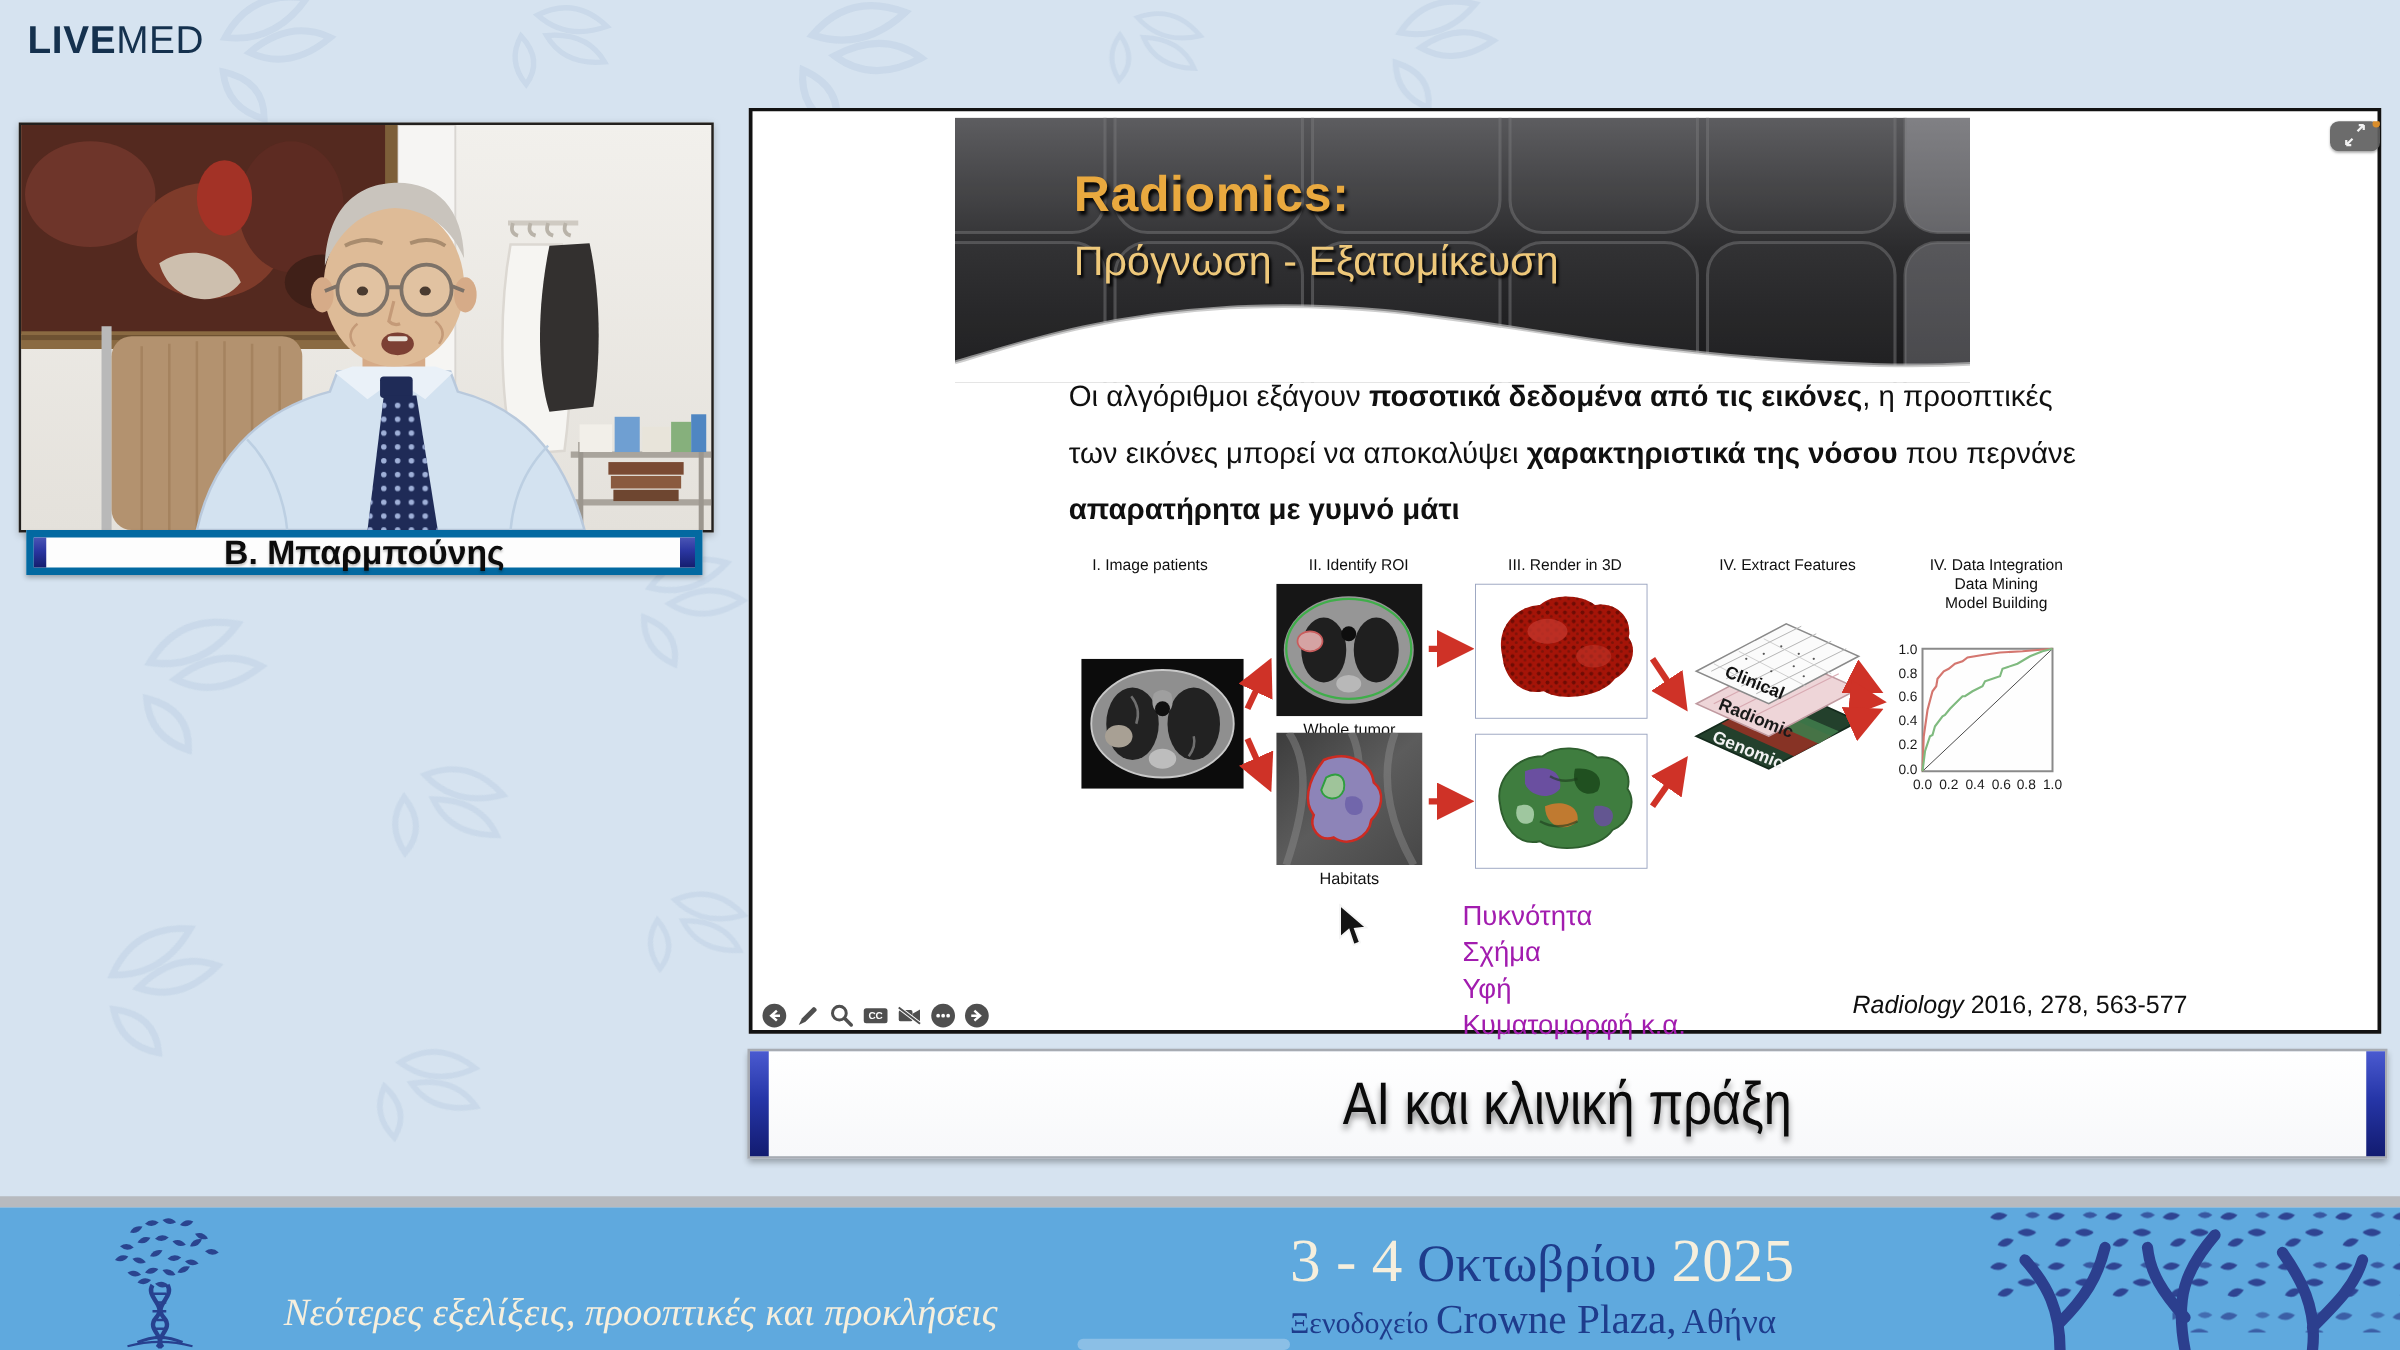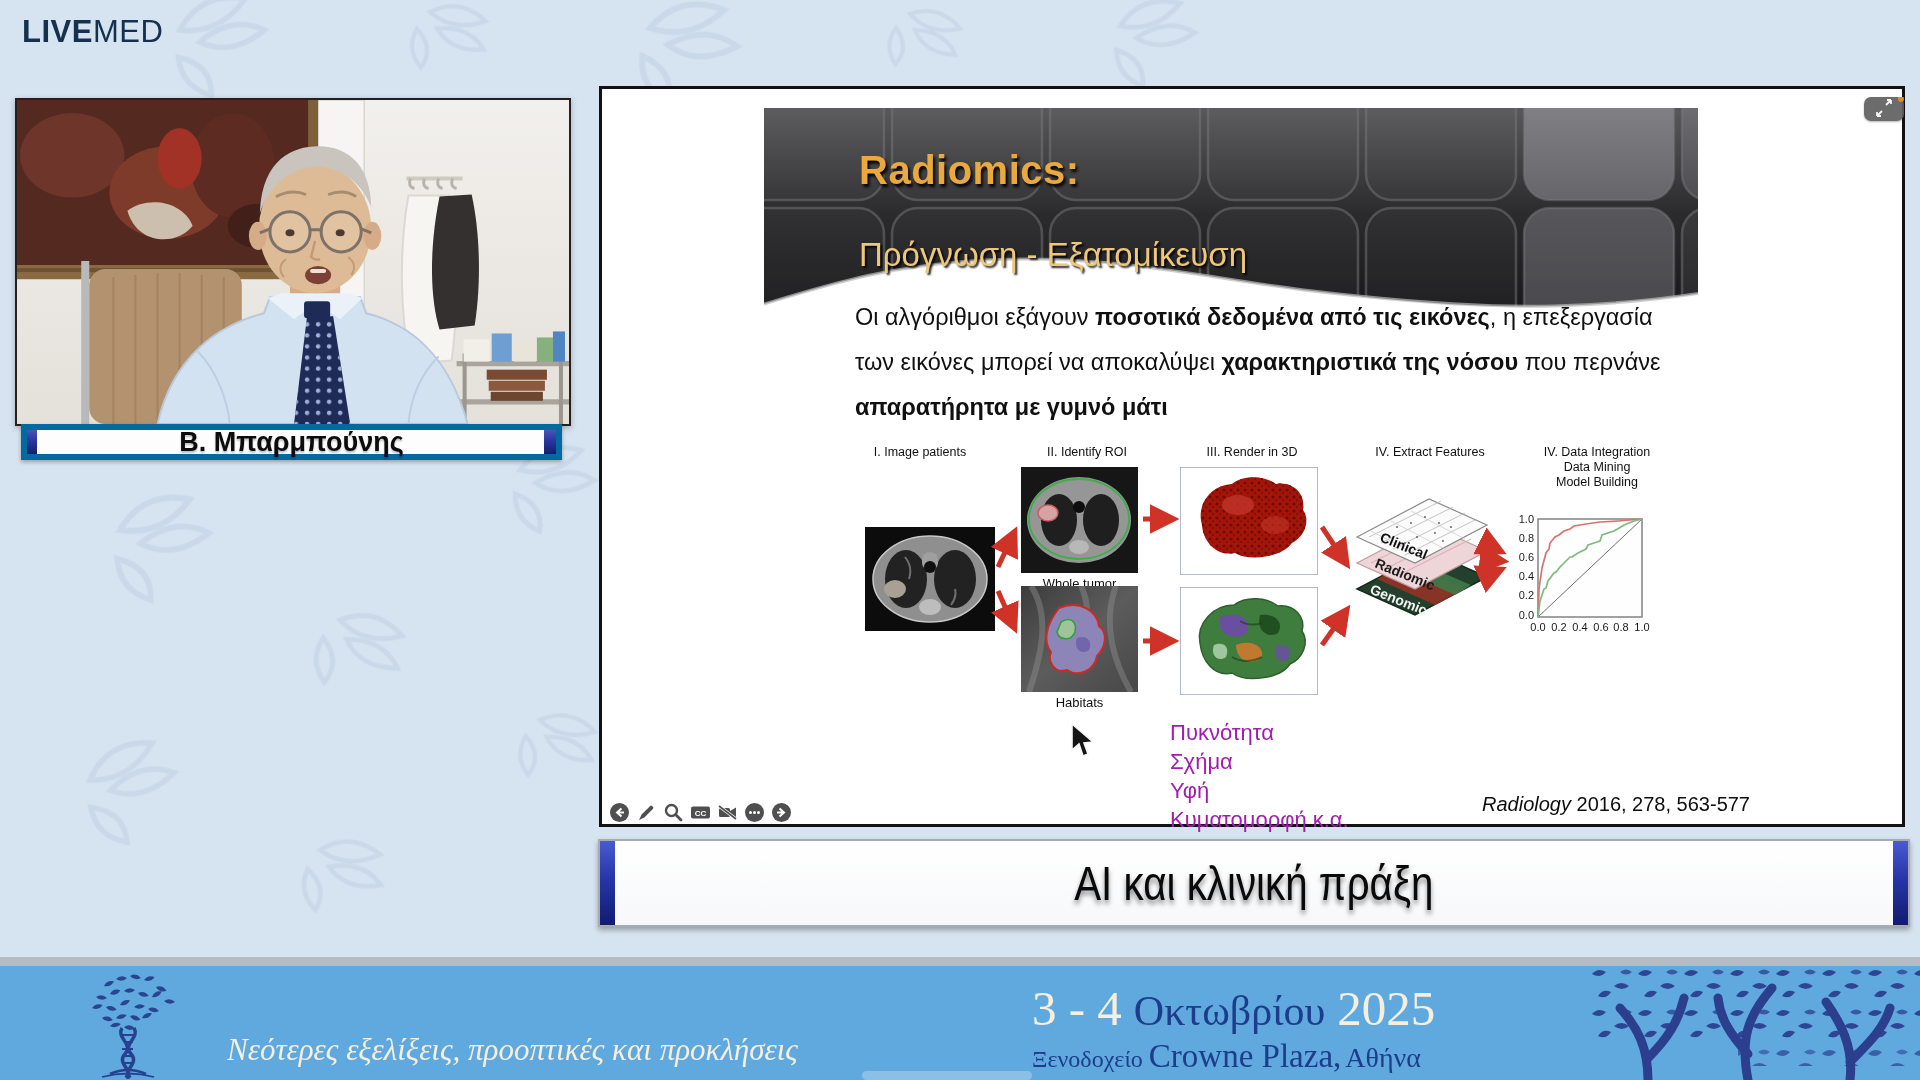--- a/index.html
+++ b/index.html
@@ -24,26 +24,26 @@
              box-shadow:0 2px 4px rgba(0,0,0,.3);}
   .nameplate .edge{position:absolute;top:0;bottom:0;width:10px;
                    background:linear-gradient(180deg,#4a55b5 0%,#2a35a0 45%,#141e6e 100%);}
   .nameplate .edge.l{left:0;}
   .nameplate .edge.r{right:0;width:12px;}
   .nameplate .nm{font-size:27px;font-weight:700;color:#0c0c0c;text-shadow:0 2px 2px rgba(0,0,0,.25);}
 
   
   .slide{position:absolute;left:599px;top:86px;width:1306px;height:741px;background:#fff;
          border:3px solid #121212;box-sizing:border-box;}
-  .banner{position:absolute;left:162px;top:19px;width:934px;height:212px;overflow:hidden;}
+  .banner{position:absolute;left:162px;top:5px;width:812px;height:212px;overflow:hidden;}
   .banner svg{position:absolute;left:0;top:0;}
   .slide-title{position:absolute;left:95px;top:40px;font-size:40px;font-weight:700;color:#e9a93f;
                letter-spacing:.5px;text-shadow:2px 3px 3px rgba(0,0,0,.95);}
   .slide-sub{position:absolute;left:95px;top:96px;font-size:33px;font-weight:400;color:#eec87a;
-             text-shadow:2px 2px 2px rgba(0,0,0,.85);margin-top:32px;}
+             text-shadow:2px 2px 2px rgba(0,0,0,.85);}
   .collapse-btn{position:absolute;left:1262px;top:8px;width:40px;height:24px;background:rgba(96,96,96,.92);
                 border-radius:7px;box-shadow:0 1px 2px rgba(0,0,0,.3);}
   .para{position:absolute;left:253px;top:206px;width:820px;font-size:23.5px;color:#101010;line-height:45px;}
   .para b{font-weight:700;}
 
   .wf-label{position:absolute;font-size:12.5px;color:#101010;text-align:center;line-height:15px;}
   .imgbox{position:absolute;}
   .imgbox svg{display:block;width:100%;height:100%;}
   .cap{position:absolute;font-size:13px;color:#101010;text-align:center;}
 
@@ -229,21 +229,21 @@
       <svg width="40" height="24" viewBox="0 0 40 24">
         <g stroke="#f2f2f2" stroke-width="1.8" fill="none">
           <path d="M22,8 L27,3 M27,3 h-4 M27,3 v4"></path>
           <path d="M18,14 L13,19 M13,19 h4 M13,19 v-4"></path>
         </g>
         <circle cx="37" cy="2" r="3" fill="#d98d2b"></circle>
       </svg>
     </div>
 
     <div class="para">
-      <div><span>Οι αλγόριθμοι εξάγουν </span><b>ποσοτικά δεδομένα από τις εικόνες</b><span>, η επεξεργασία</span></div>
+      <div><span>Οι αλγόριθμοι εξάγουν </span><b>ποσοτικά δεδομένα από τις εικόνες</b><span>, η προοπτικές</span></div>
       <div><span>των εικόνες μπορεί να αποκαλύψει </span><b>χαρακτηριστικά της νόσου</b><span> που περνάνε</span></div>
       <div><b>απαρατήρητα με γυμνό μάτι</b></div>
     </div>
 
     <div class="wf-label" style="left:243px;top:356px;width:150px;">I. Image patients</div>
     <div class="wf-label" style="left:400px;top:356px;width:170px;">II. Identify ROI</div>
     <div class="wf-label" style="left:565px;top:356px;width:170px;">III. Render in 3D</div>
     <div class="wf-label" style="left:738px;top:356px;width:180px;">IV. Extract Features</div>
     <div class="wf-label" style="left:900px;top:356px;width:190px;">
       <div>IV. Data Integration</div>

